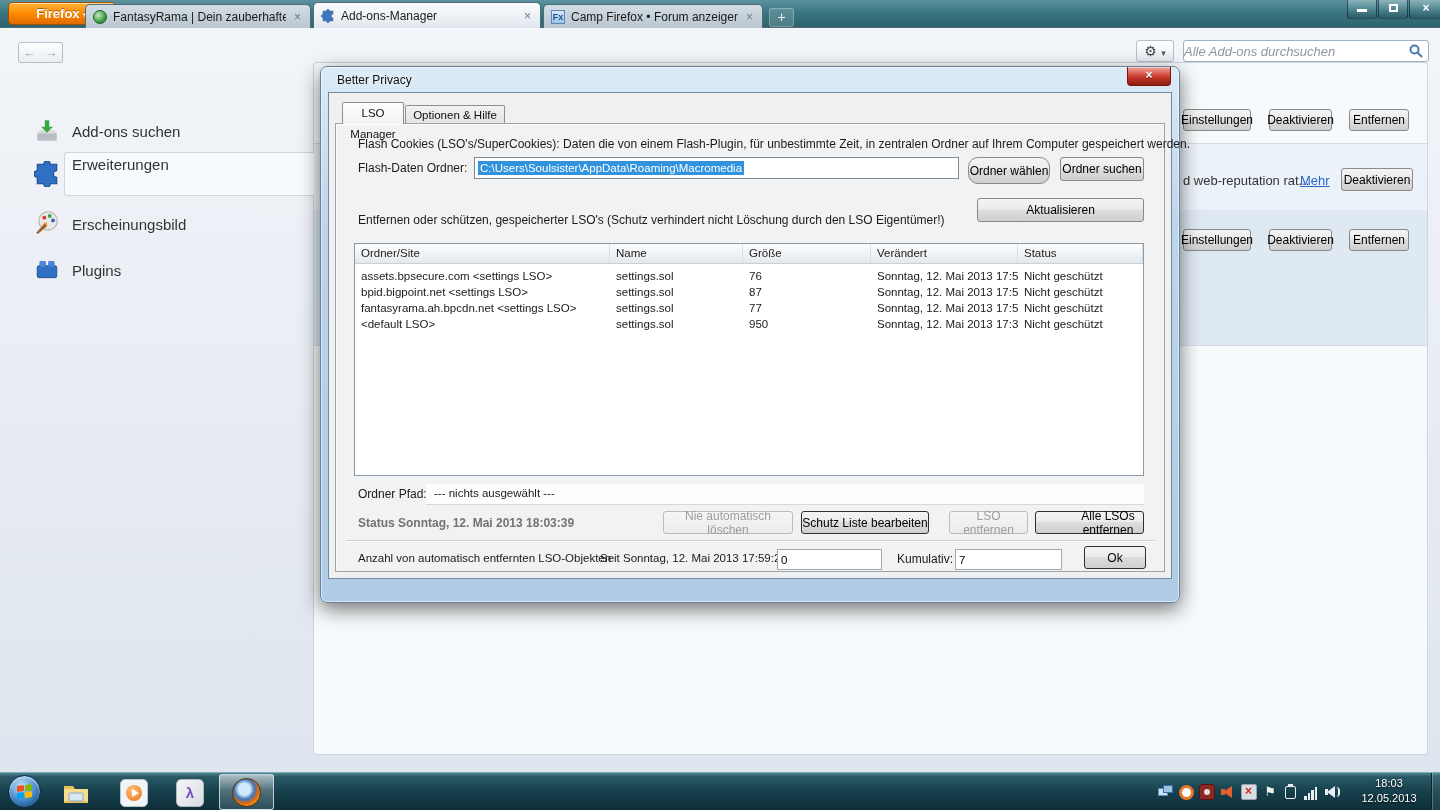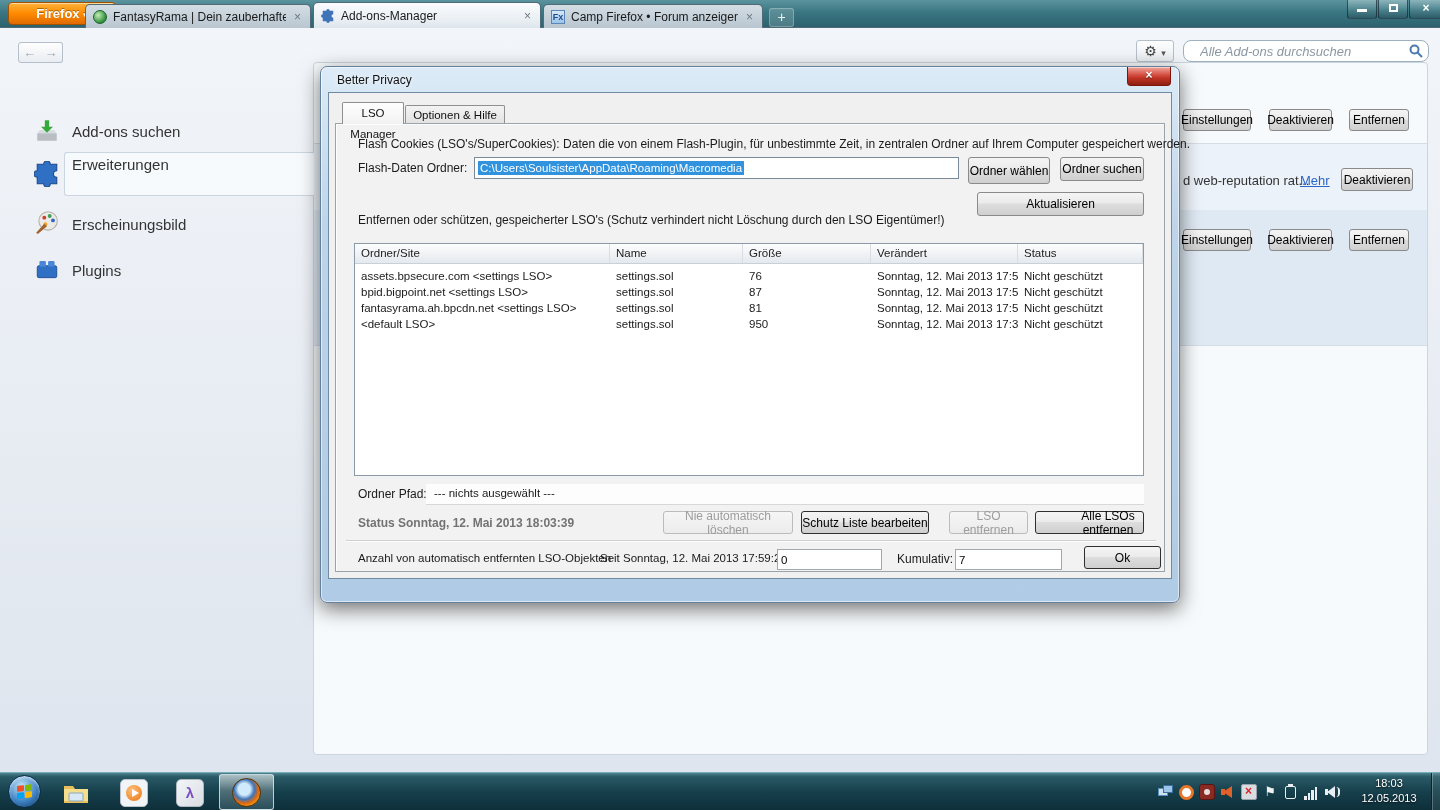--- a/index.html
+++ b/index.html
@@ -44,22 +44,22 @@
   .page { left:0; top:28px; width:1440px; height:744px;
     background:linear-gradient(180deg,#f2f5f9,#e7ecf3 55%,#dfe5ee); }
   .navbtn { top:14px; width:23px; height:21px; background:linear-gradient(180deg,#fefefe,#e9edf1);
     border:1px solid #b4bfca; color:#9aa6b0; font-size:13px; text-align:center; line-height:19px; }
   .nav-back { left:18px; border-radius:3px 0 0 3px; }
   .nav-fwd  { left:40px; border-radius:0 3px 3px 0; border-left:none; }
   .gearbtn { left:1136px; top:12px; width:38px; height:22px; border:1px solid #b4bfca; border-radius:3px;
     background:linear-gradient(180deg,#fefefe,#e9edf1); text-align:center; line-height:20px; }
   .gearbtn .g { font-size:14px; color:#444; } .gearbtn .c { font-size:9px; color:#555; }
   .searchbox { left:1183px; top:12px; width:246px; height:22px; }
-  .searchbox input { width:100%; height:100%; border:1px solid #9fb0bf; border-radius:8px;
-    padding:0 26px 0 16px; font-family:inherit; font-size:13px; color:#333; background:#fff; }
+  .searchbox input { width:100%; height:100%; border:1px solid #9fb0bf; border-radius:3px;
+    padding:0 26px 0 0; font-family:inherit; font-size:13px; color:#333; background:#fff; }
   .searchbox input::placeholder { color:#8b97a3; font-style:italic; opacity:1; }
   .searchbox svg { position:absolute; right:6px; top:4px; }
 
   
   .panel { left:313px; top:34px; width:1115px; height:693px; background:#f7fafc;
     border:1px solid #ccd6e0; border-radius:4px; }
   .hline { height:1px; background:#d5dde5; }
   .rowband2 { left:314px; top:116px; width:1113px; height:66px; background:#ecf2f9; }
   .rowband3 { left:314px; top:182px; width:1113px; height:135px; background:#dfe9f3; }
   .btn { background:linear-gradient(180deg,#f4f4f4,#ebebeb 45%,#dddddd 50%,#cfcfcf);
@@ -257,25 +257,25 @@
   <div class="abs dlg-inner">
     <div class="abs dtab active">LSO Manager</div>
     <div class="abs dtab idle">Optionen &amp; Hilfe</div>
 
     <div class="abs tabpage">
 
       <div class="abs dtext" style="left:22px;top:13px;">Flash Cookies (LSO's/SuperCookies): Daten die von einem Flash-Plugin, für unbestimmte Zeit, in zentralen Ordner auf Ihrem Computer gespeichert werden.</div>
 
       <div class="abs dtext" style="left:22px;top:37px;">Flash-Daten Ordner:</div>
       <div class="abs dinput" style="left:138px;top:33px;width:485px;height:22px;"><span class="sel">C:\Users\Soulsister\AppData\Roaming\Macromedia</span></div>
-      <div class="abs btn" style="left:632px;top:33px;width:82px;height:27px;">Ordner wählen</div>
+      <div class="abs btn" style="left:632px;top:33px;width:82px;height:27px;border-radius:10px;">Ordner wählen</div>
       <div class="abs btn" style="left:724px;top:33px;width:84px;height:24px;">Ordner suchen</div>
 
       <div class="abs dtext" style="left:22px;top:89px;">Entfernen oder schützen, gespeicherter LSO's (Schutz verhindert nicht Löschung durch den LSO Eigentümer!)</div>
-      <div class="abs btn" style="left:641px;top:68px;width:167px;height:24px;">Aktualisieren</div>
+      <div class="abs btn" style="left:641px;top:74px;width:167px;height:24px;">Aktualisieren</div>
 
       <div class="abs lsotable">
         <div class="trow thead">
           <div>Ordner/Site</div>
           <div>Name</div>
           <div>Größe</div>
           <div>Verändert</div>
           <div>Status</div>
         </div>
         <div class="trow" style="top:24px;">
@@ -288,21 +288,21 @@
         <div class="trow" style="top:40px;">
           <div>bpid.bigpoint.net &lt;settings LSO&gt;</div>
             <div>settings.sol</div>
             <div>87</div>
             <div>Sonntag, 12. Mai 2013 17:56:...</div>
             <div>Nicht geschützt</div>
         </div>
         <div class="trow" style="top:56px;">
           <div>fantasyrama.ah.bpcdn.net &lt;settings LSO&gt;</div>
             <div>settings.sol</div>
-            <div>81</div>
+            <div>77</div>
             <div>Sonntag, 12. Mai 2013 17:54:...</div>
             <div>Nicht geschützt</div>
         </div>
         <div class="trow" style="top:72px;">
           <div>&lt;default LSO&gt;</div>
             <div>settings.sol</div>
             <div>950</div>
             <div>Sonntag, 12. Mai 2013 17:37:...</div>
             <div>Nicht geschützt</div>
         </div>
@@ -318,21 +318,21 @@
       <div class="abs btn disabled" style="left:613px;top:387px;width:79px;height:23px;">LSO entfernen</div>
       <div class="abs btn strong" style="left:699px;top:387px;width:109px;height:23px;padding-left:37px;">Alle LSOs entfernen</div>
 
       <div class="abs groove" style="left:10px;top:416px;width:810px;"></div>
 
       <div class="abs dtext" style="left:22px;top:428px;font-size:11.5px;">Anzahl von automatisch entfernten LSO-Objekten</div>
       <div class="abs dtext" style="left:264px;top:428px;font-size:11.5px;">Seit Sonntag, 12. Mai 2013 17:59:24</div>
       <div class="abs dinput" style="left:441px;top:425px;width:105px;height:21px;border-color:#a0a8b0;">0</div>
       <div class="abs dtext" style="left:561px;top:428px;">Kumulativ:</div>
       <div class="abs dinput" style="left:619px;top:425px;width:107px;height:21px;border-color:#a0a8b0;">7</div>
-      <div class="abs btn strong" style="left:748px;top:422px;width:77px;height:23px;">Ok</div>
+      <div class="abs btn strong" style="left:748px;top:422px;width:62px;height:23px;">Ok</div>
     </div>
   </div>
 </div>
 
 <div class="abs taskbar">
   <div class="abs orb">
     <span class="orbflag">
       <i style="background:#f25022"></i>
         <i style="background:#7fba00"></i>
         <i style="background:#00a4ef"></i>

